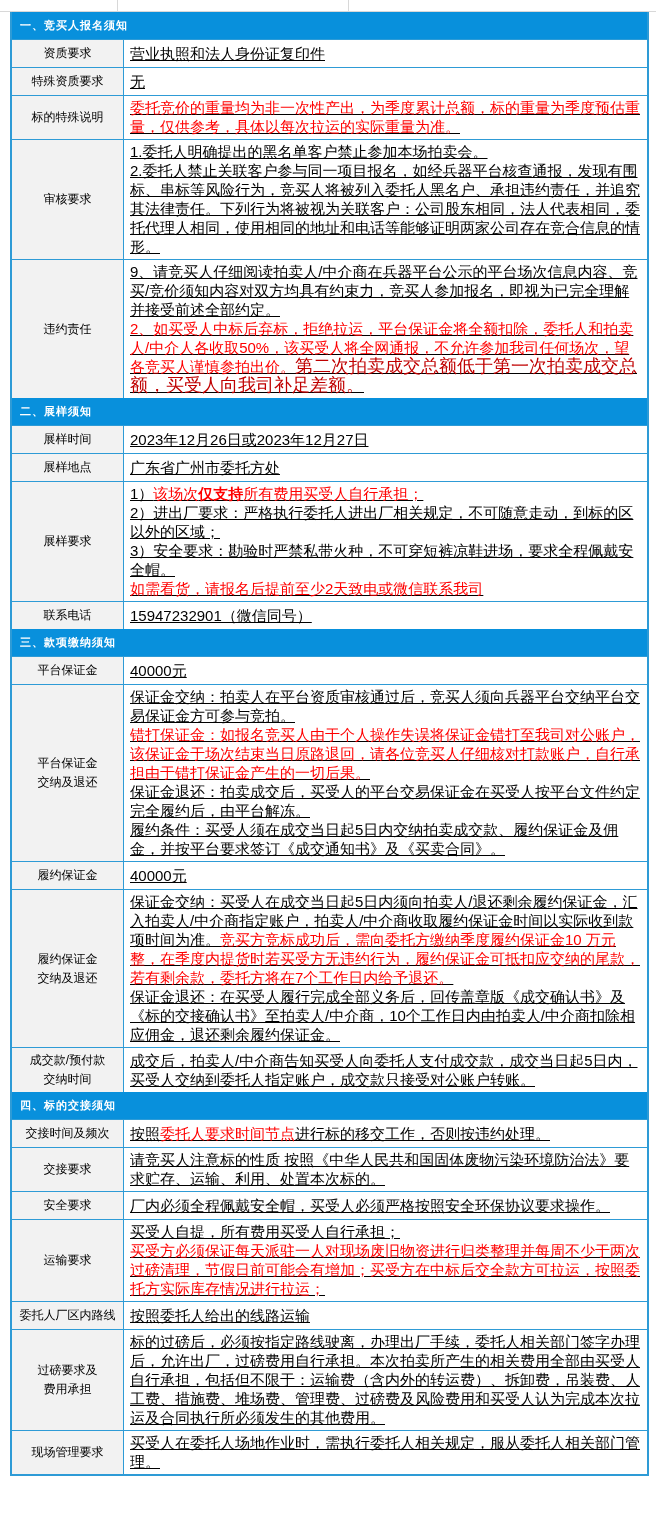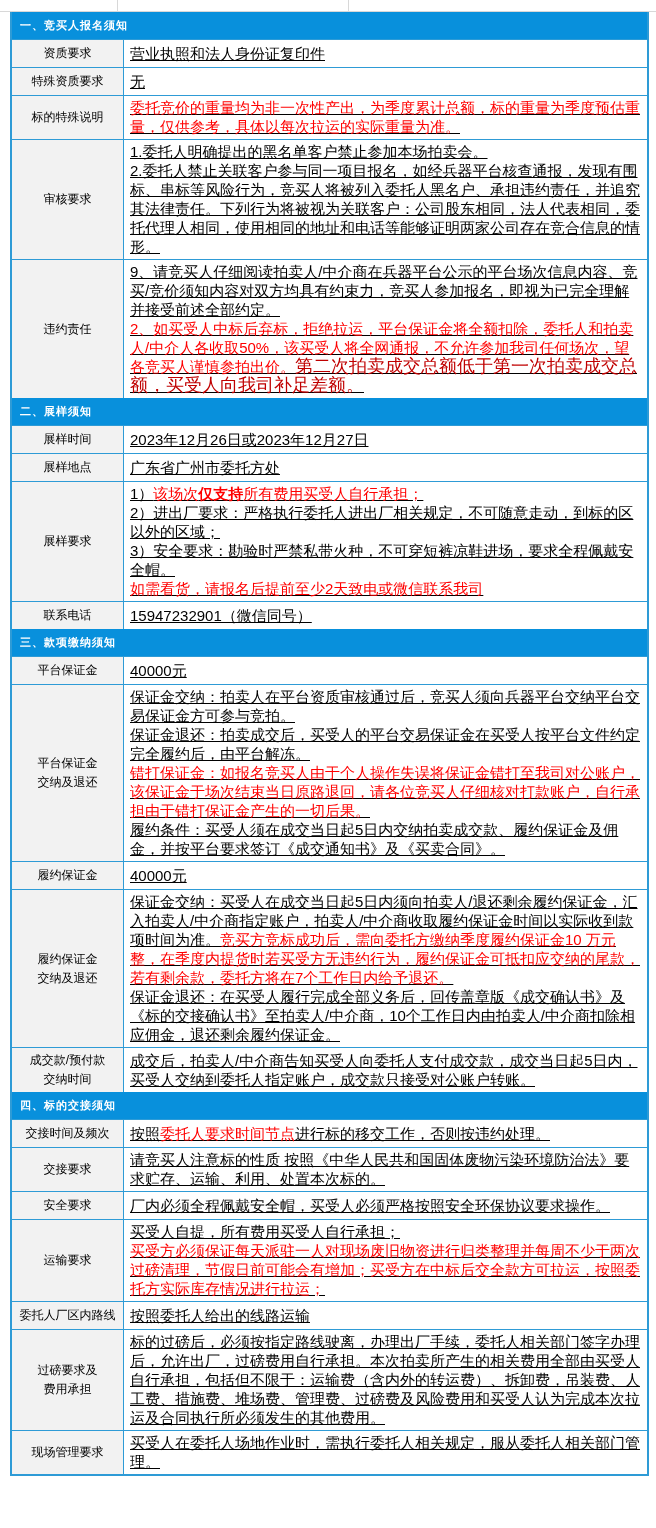--- a/index.html
+++ b/index.html
@@ -149,22 +149,22 @@
       <div class="content">
         <div class="para"><span class="run">40000元</span></div>
       </div>
     </div>
     <div class="row">
       <div class="label">
         <div>平台保证金<br>交纳及退还</div>
       </div>
       <div class="content">
         <div class="para"><span class="run">保证金交纳：拍卖人在平台资质审核通过后，竞买人须向兵器平台交纳平台交易保证金方可参与竞拍。</span></div>
+        <div class="para"><span class="run s-red">错打保证金：如报名竞买人由于个人操作失误将保证金错打至我司对公账户，该保证金于场次结束当日原路退回，请各位竞买人仔细核对打款账户，自行承担由于错打保证金产生的一切后果。</span></div>
         <div class="para"><span class="run">保证金退还：拍卖成交后，买受人的平台交易保证金在买受人按平台文件约定完全履约后，由平台解冻。</span></div>
-        <div class="para"><span class="run s-red">错打保证金：如报名竞买人由于个人操作失误将保证金错打至我司对公账户，该保证金于场次结束当日原路退回，请各位竞买人仔细核对打款账户，自行承担由于错打保证金产生的一切后果。</span></div>
         <div class="para"><span class="run">履约条件：买受人须在成交当日起5日内交纳拍卖成交款、履约保证金及佣金，并按平台要求签订《成交通知书》及《买卖合同》。</span></div>
       </div>
     </div>
     <div class="row">
       <div class="label">
         <div>履约保证金</div>
       </div>
       <div class="content">
         <div class="para"><span class="run">40000元</span></div>
       </div>

